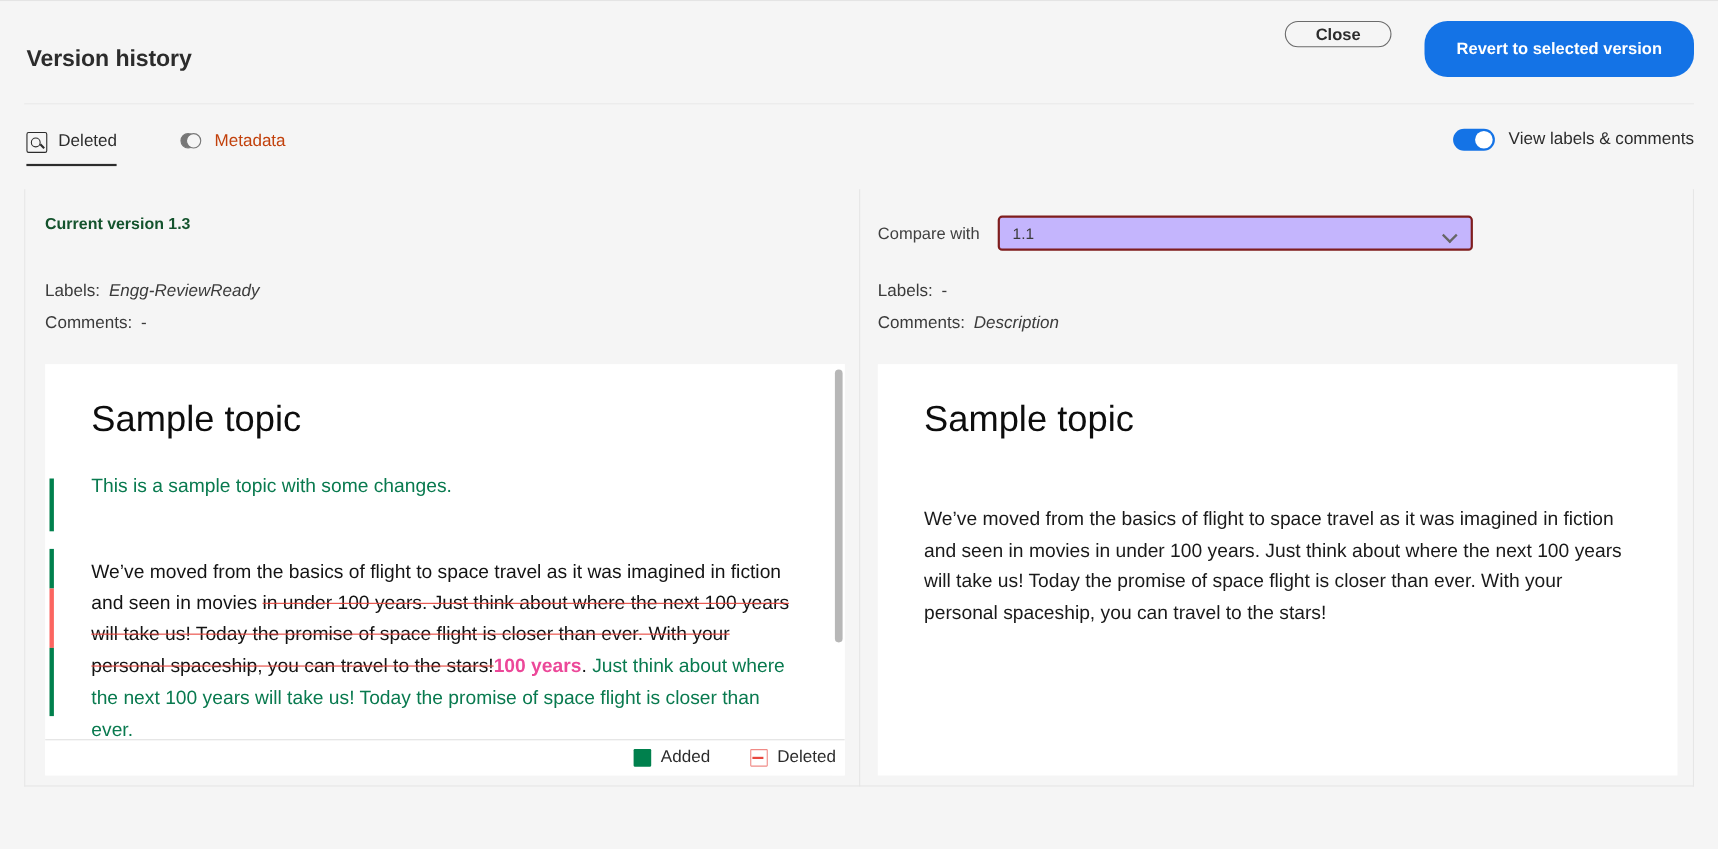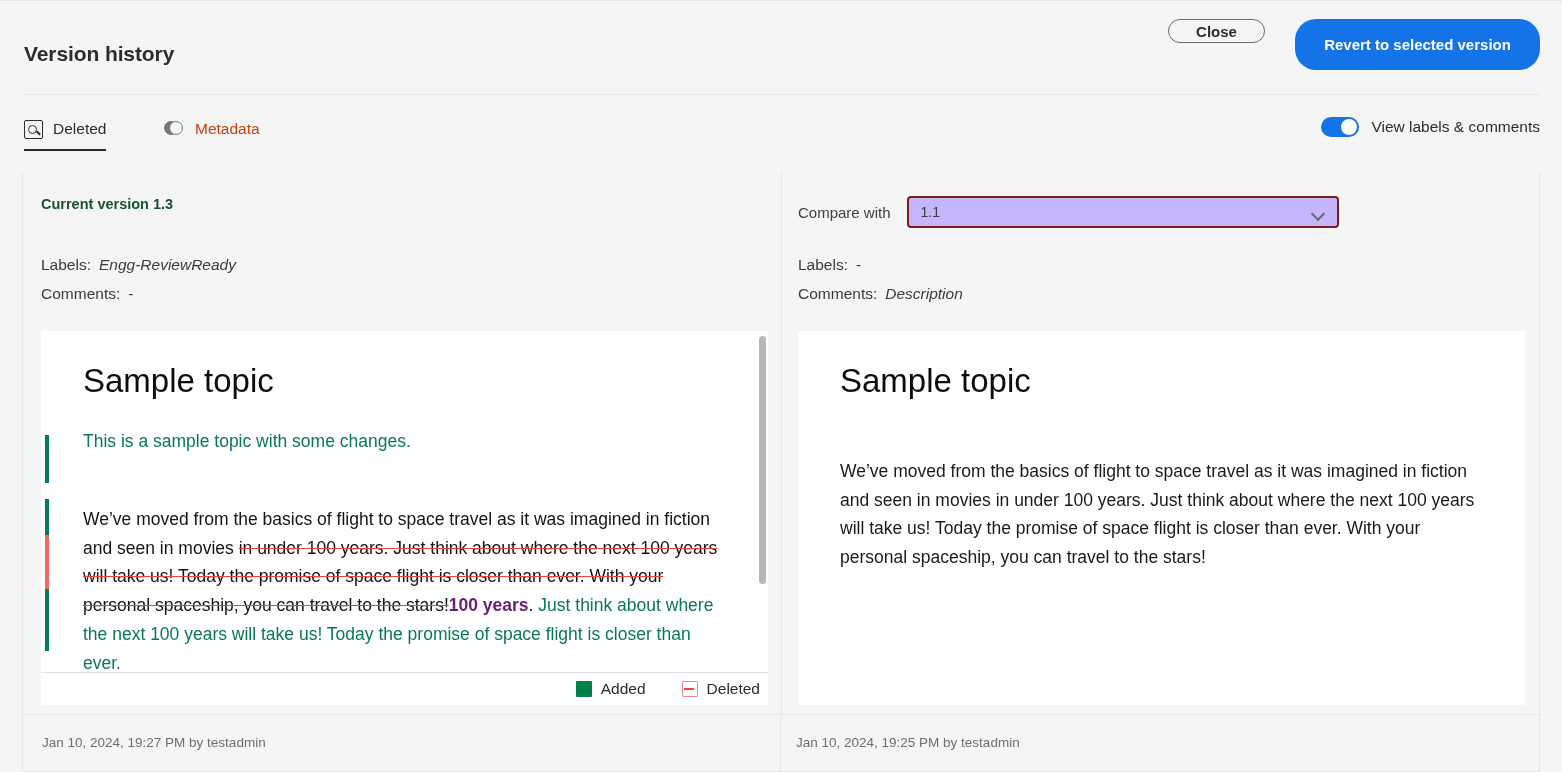--- a/index.html
+++ b/index.html
@@ -193,21 +193,21 @@
     margin: 0;
   }
   
   #left-added-head {
     left: 42px; top: 96px; width: 640px;
     color: #097a4f;
   }
   #left-body { left: 42px; top: 174px; width: 640px; color: #141414; }
   .del { text-decoration: line-through; text-decoration-color: #e8483f; text-decoration-thickness: 1.4px; }
   .ins { color: #097a4f; }
-  .ins-b { color: #701a75; font-weight: bold; }
+  .ins-b { color: #ec4899; font-weight: bold; }
   .dot-dark { color: #141414; }
 
   .changebar {
     position: absolute;
     width: 4px;
   }
   .cb-green { background: #00804d; }
   .cb-red { background: #fb6560; }
 
   
@@ -360,19 +360,14 @@
         </div>
       </div>
 
       <div class="doc-card" id="doc-right">
         <h1 class="doc-title">Sample topic</h1>
         <p class="doc-para" id="right-body">We’ve moved from the basics of flight to space travel as it was imagined in fiction and seen in movies in under 100 years. Just think about where the next 100 years will take us! Today the promise of space flight is closer than ever. With your personal spaceship, you can travel to the stars!</p>
       </div>
     </div>
   </div>
 
-  <div id="footer">
-    <div id="foot-divider"></div>
-    <div class="foot-ts" id="foot-left">Jan 10, 2024, 19:27 PM by testadmin</div>
-    <div class="foot-ts" id="foot-right">Jan 10, 2024, 19:25 PM by testadmin</div>
-  </div>
 
 </div>
 
 </body></html>

